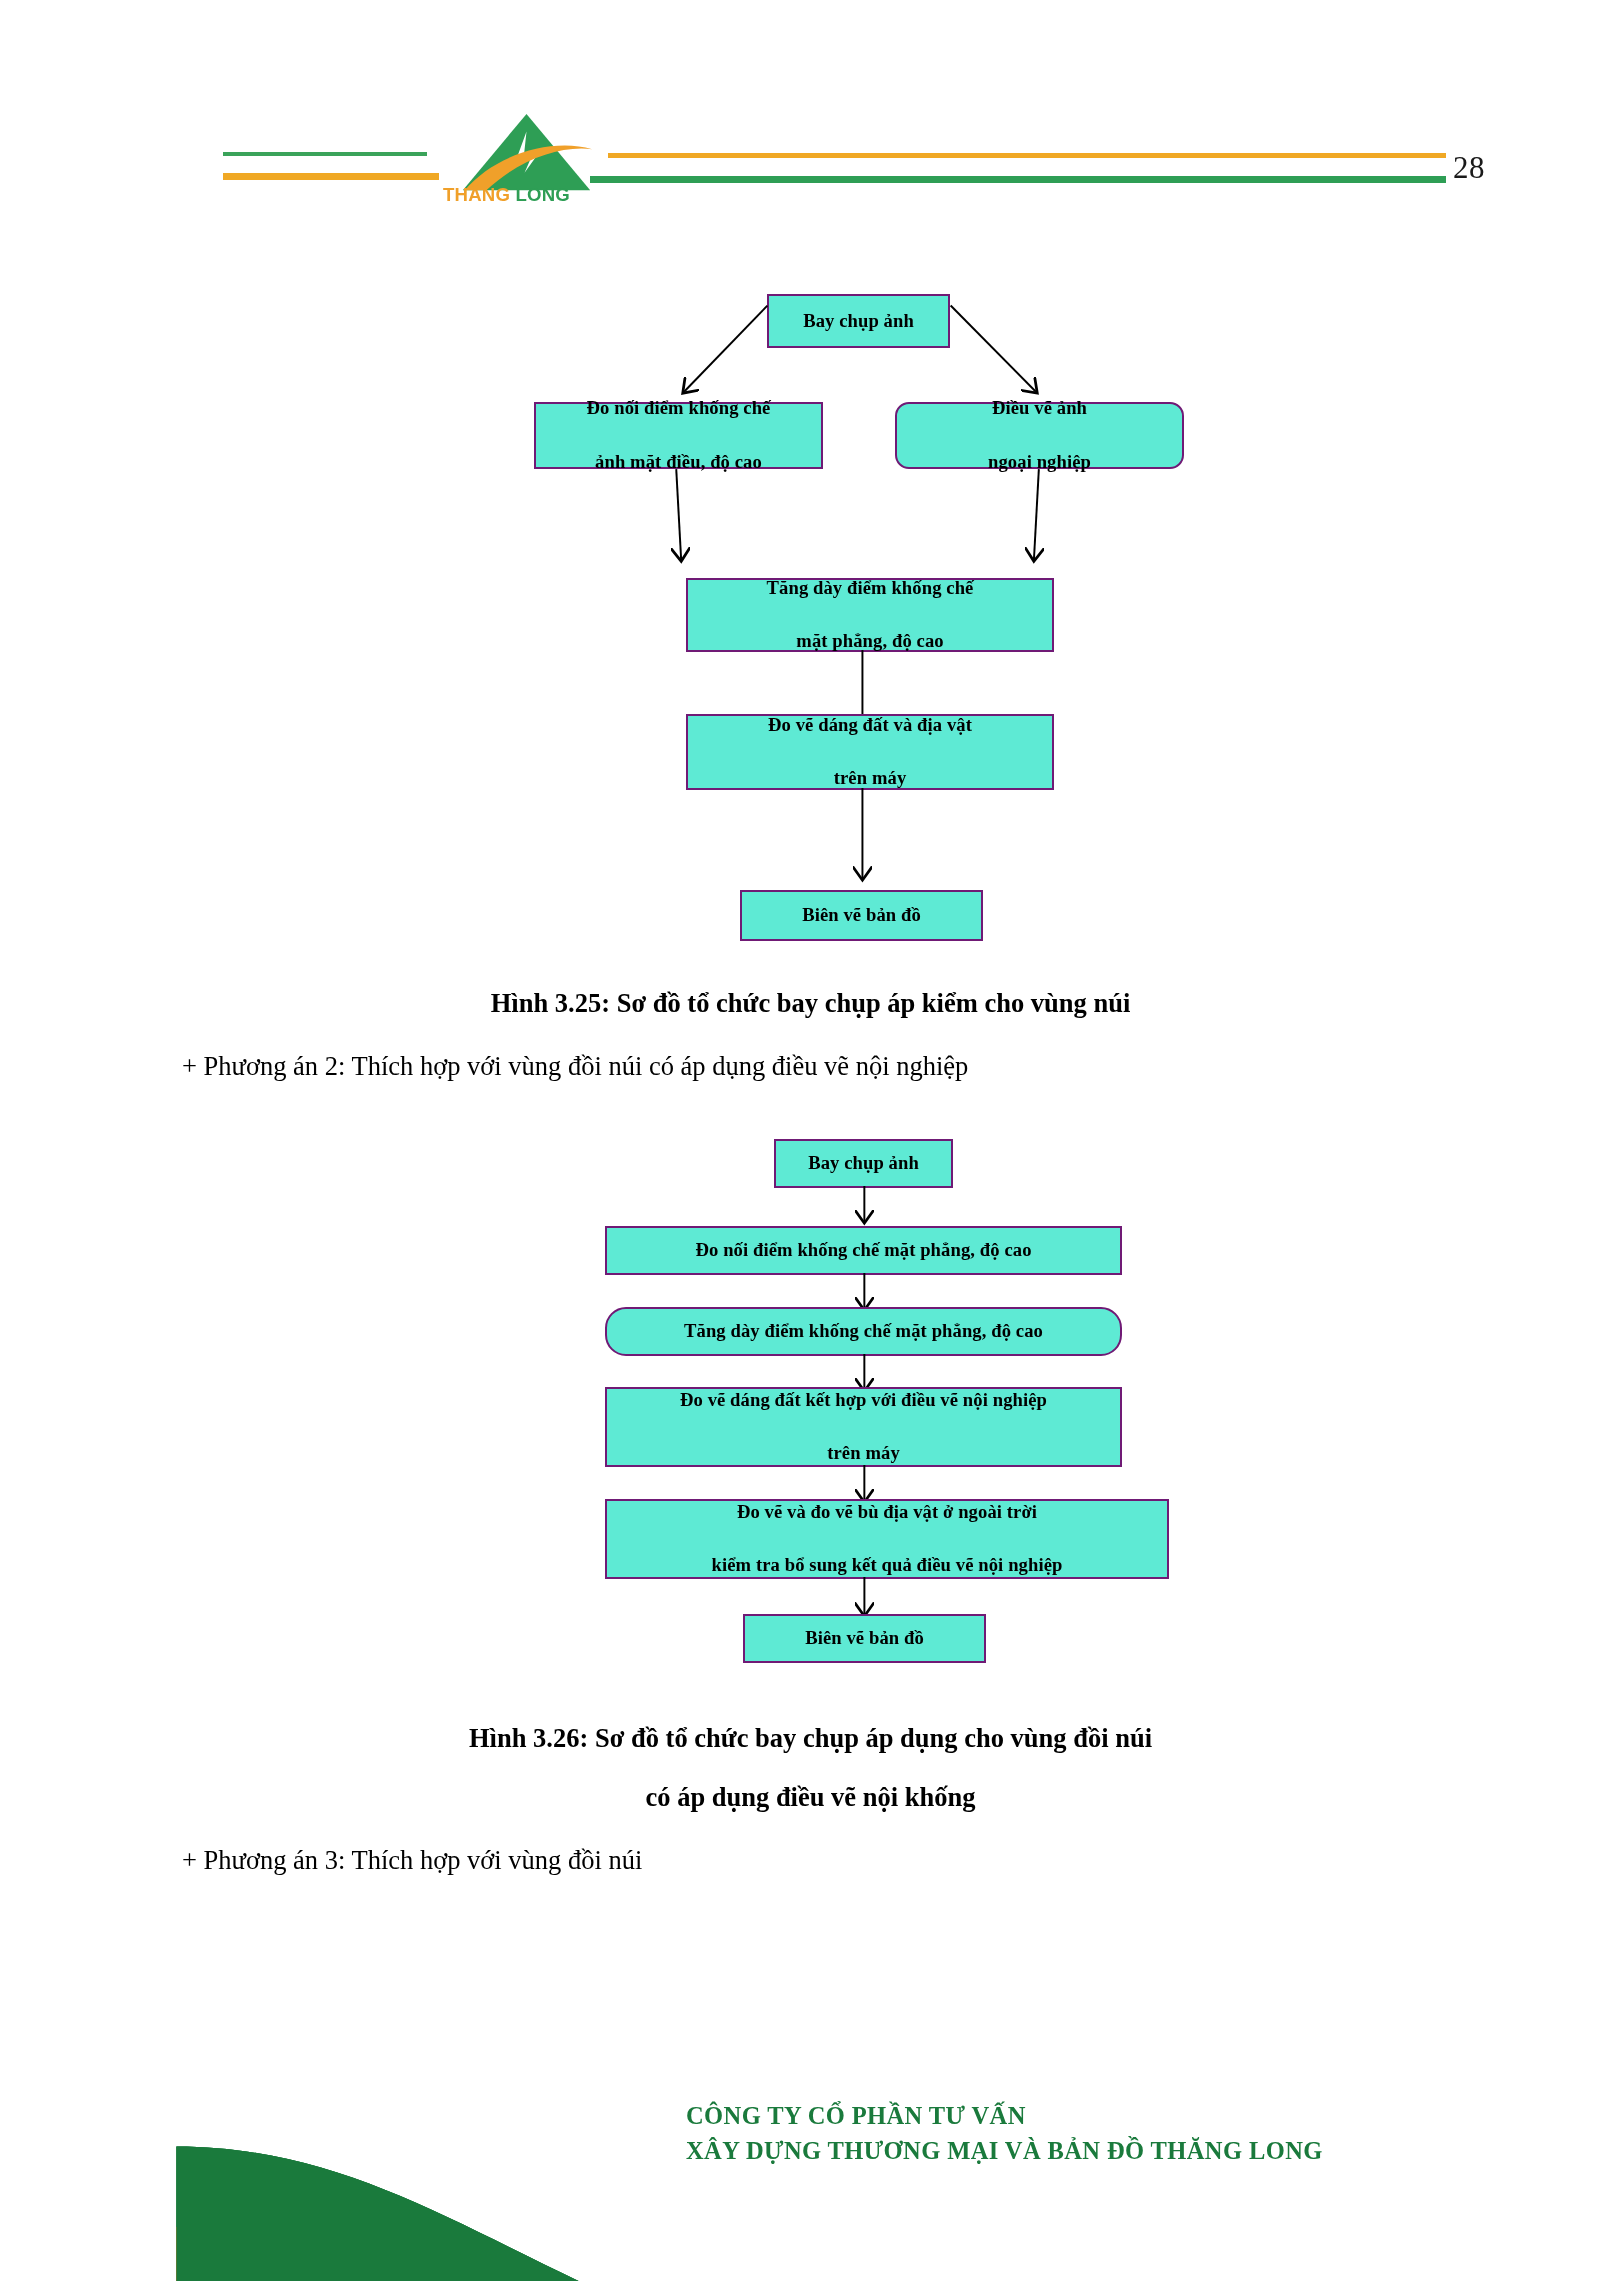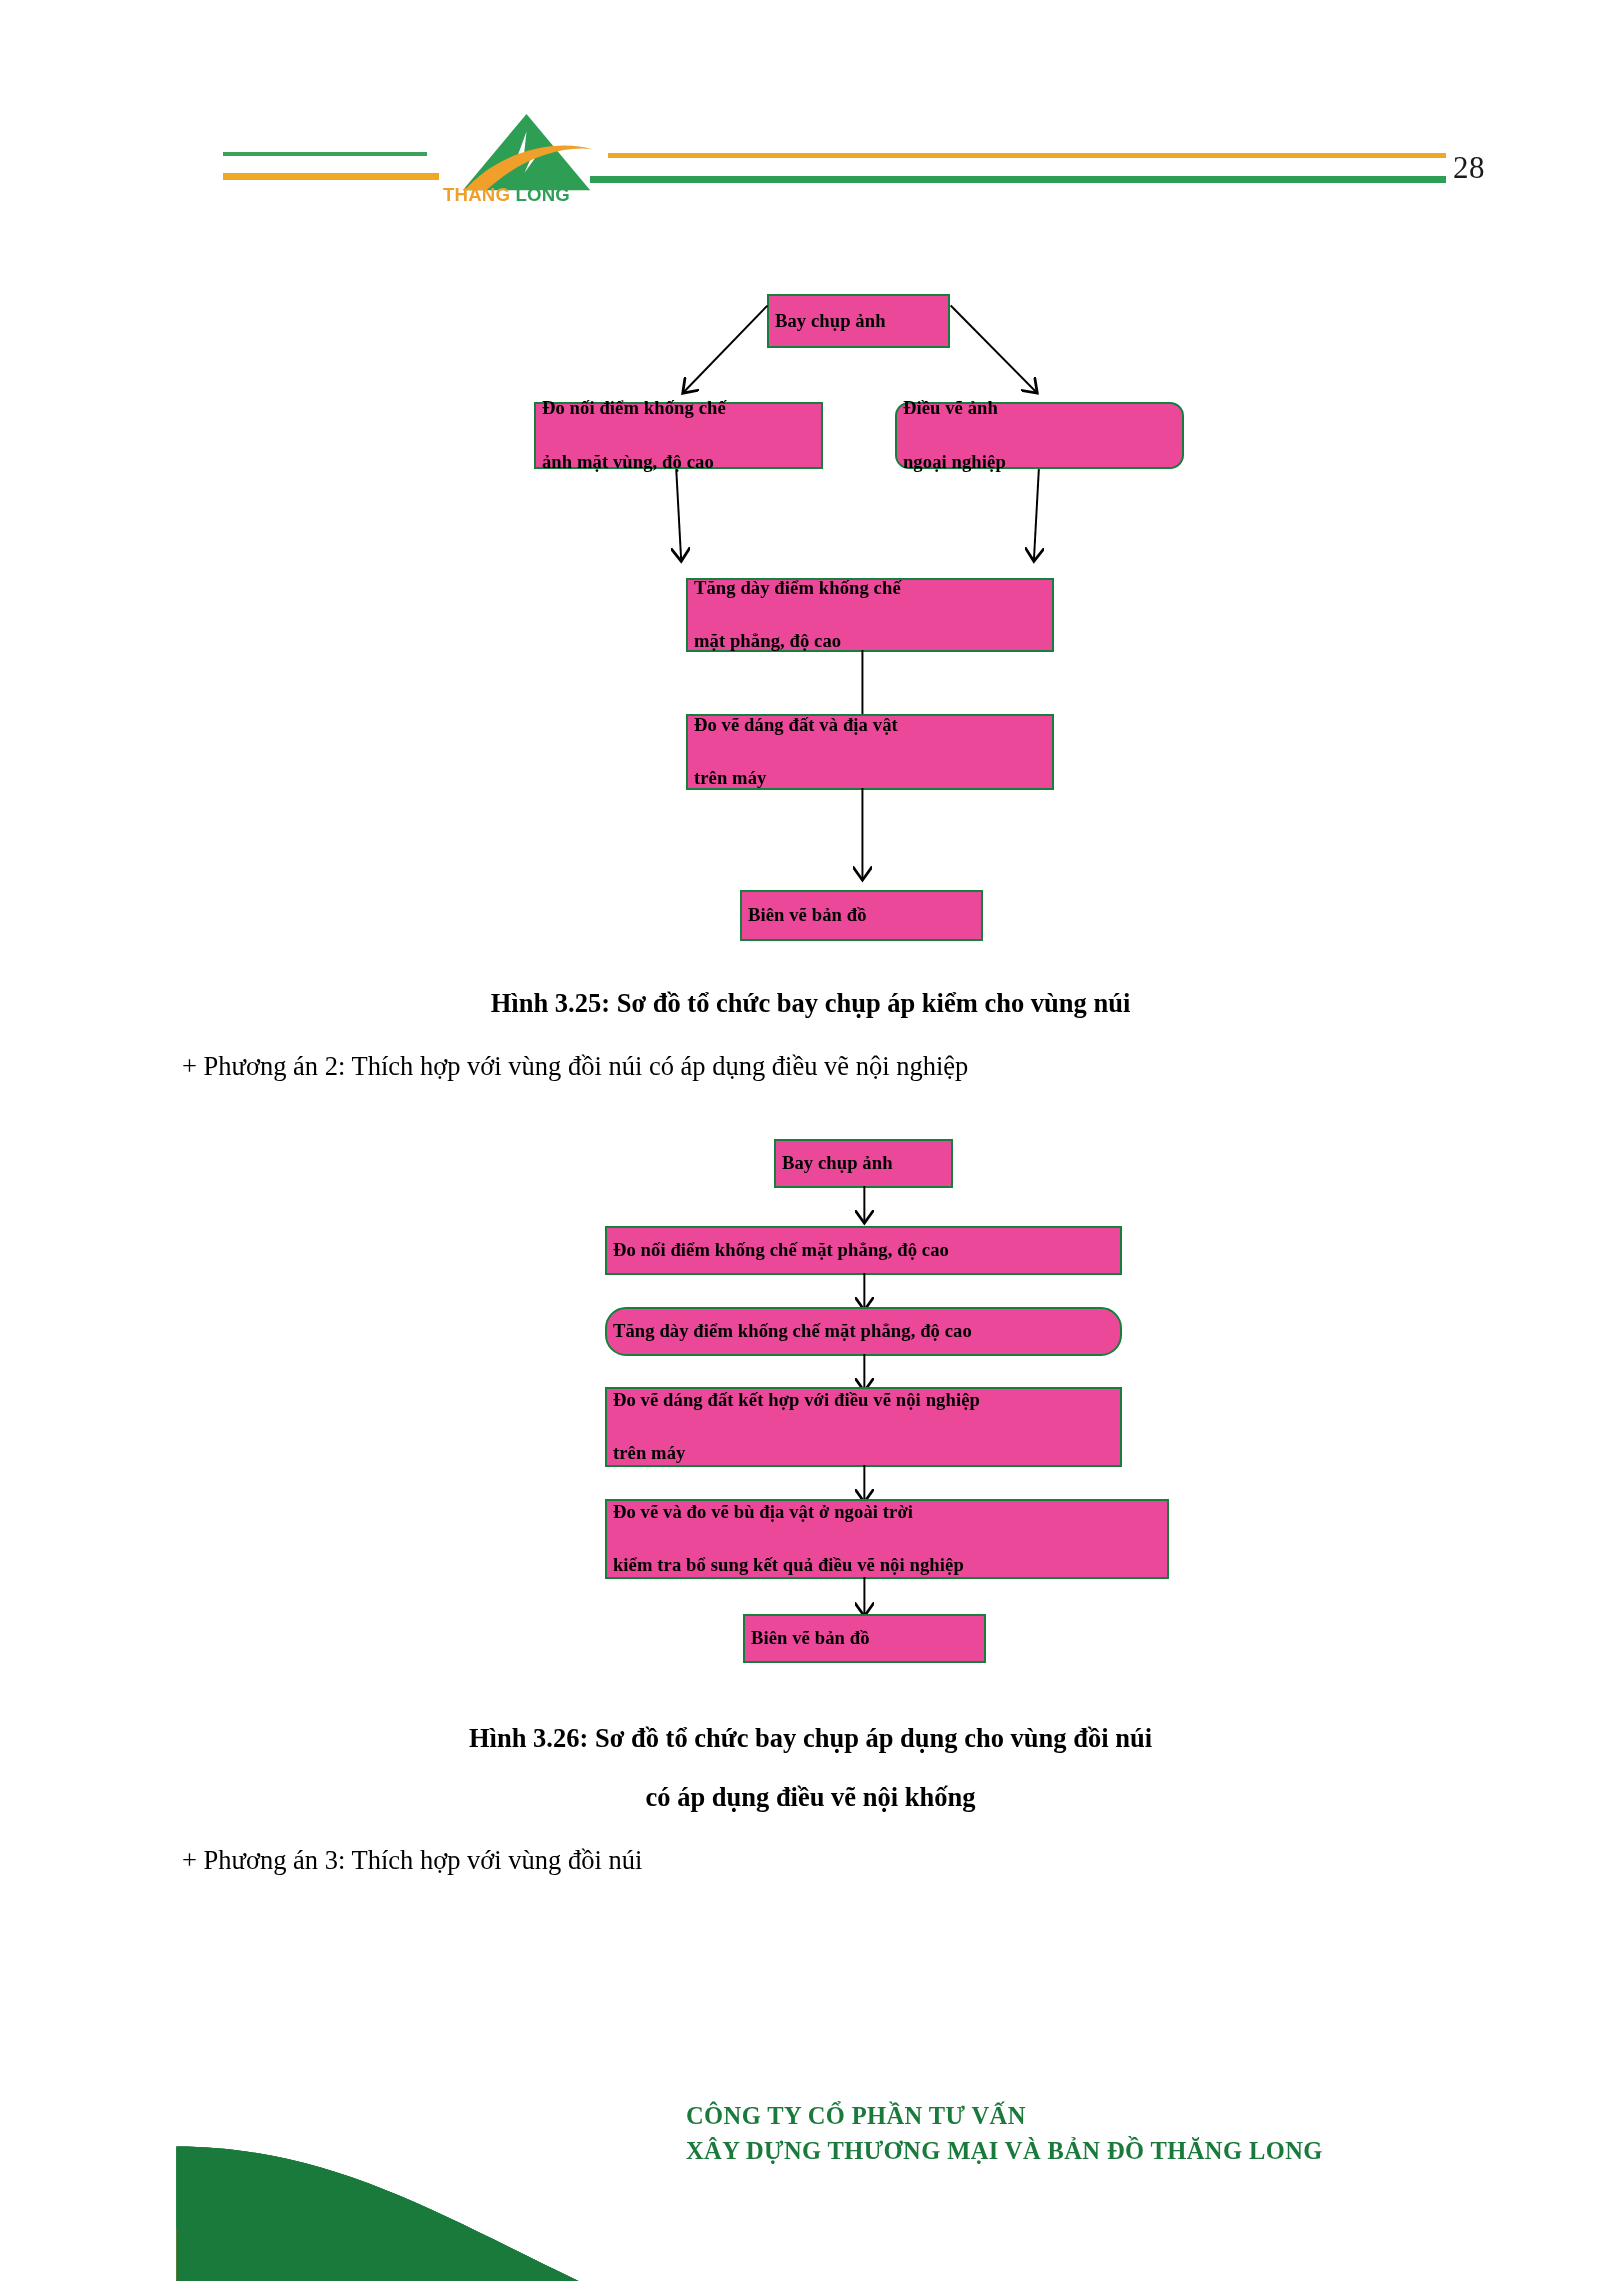--- a/index.html
+++ b/index.html
@@ -74,25 +74,26 @@
     white-space: nowrap;
   }
   .logo-word .t1 { color: #f0a02a; }
   .logo-word .t2 { color: #2e9e55; }
 
   
   .chart { position: absolute; }
   .node {
     position: absolute;
     box-sizing: border-box;
-    border: 2px solid #15803d;
-    background: #ec4899;
+    border: 2px solid #701a75;
+    background: #5eead4;
     display: flex;
     align-items: center;
     justify-content: center;
+    text-align: center;
     font-family: "Liberation Serif", serif;
     font-weight: bold;
     font-size: 18.6px;
     line-height: 1.45;
     letter-spacing: 0.1px;
     color: #000;
     padding: 2px 5.9px;
   }
   .node span { display: block; width: 100%; }
   .diag { position: absolute; overflow: visible; }
@@ -177,21 +178,21 @@
         <path d="M0,0 L7,5 L0,10" fill="none" stroke="#000" stroke-width="1.4"></path>
       </marker>
     </defs>
     <line x1="783" y1="22" x2="698" y2="110" stroke="#000" stroke-width="2" marker-end="url(#ah)"></line>
     <line x1="970" y1="22" x2="1057" y2="110" stroke="#000" stroke-width="2" marker-end="url(#ah)"></line>
   </svg>
 
   <div class="node" style="left:534px;top:402px;width:289px;height:67px;">
     <span>
       <span>Đo nối điểm khống chế</span><br>
-      <span>ảnh mặt vùng, độ cao</span>
+      <span>ảnh mặt điều, độ cao</span>
     </span>
   </div>
 
   <div class="node" style="left:895px;top:402px;width:289px;height:67px;border-radius:14px;">
     <span>
       <span>Điều vẽ ảnh</span><br>
       <span>ngoại nghiệp</span>
     </span>
   </div>
 

